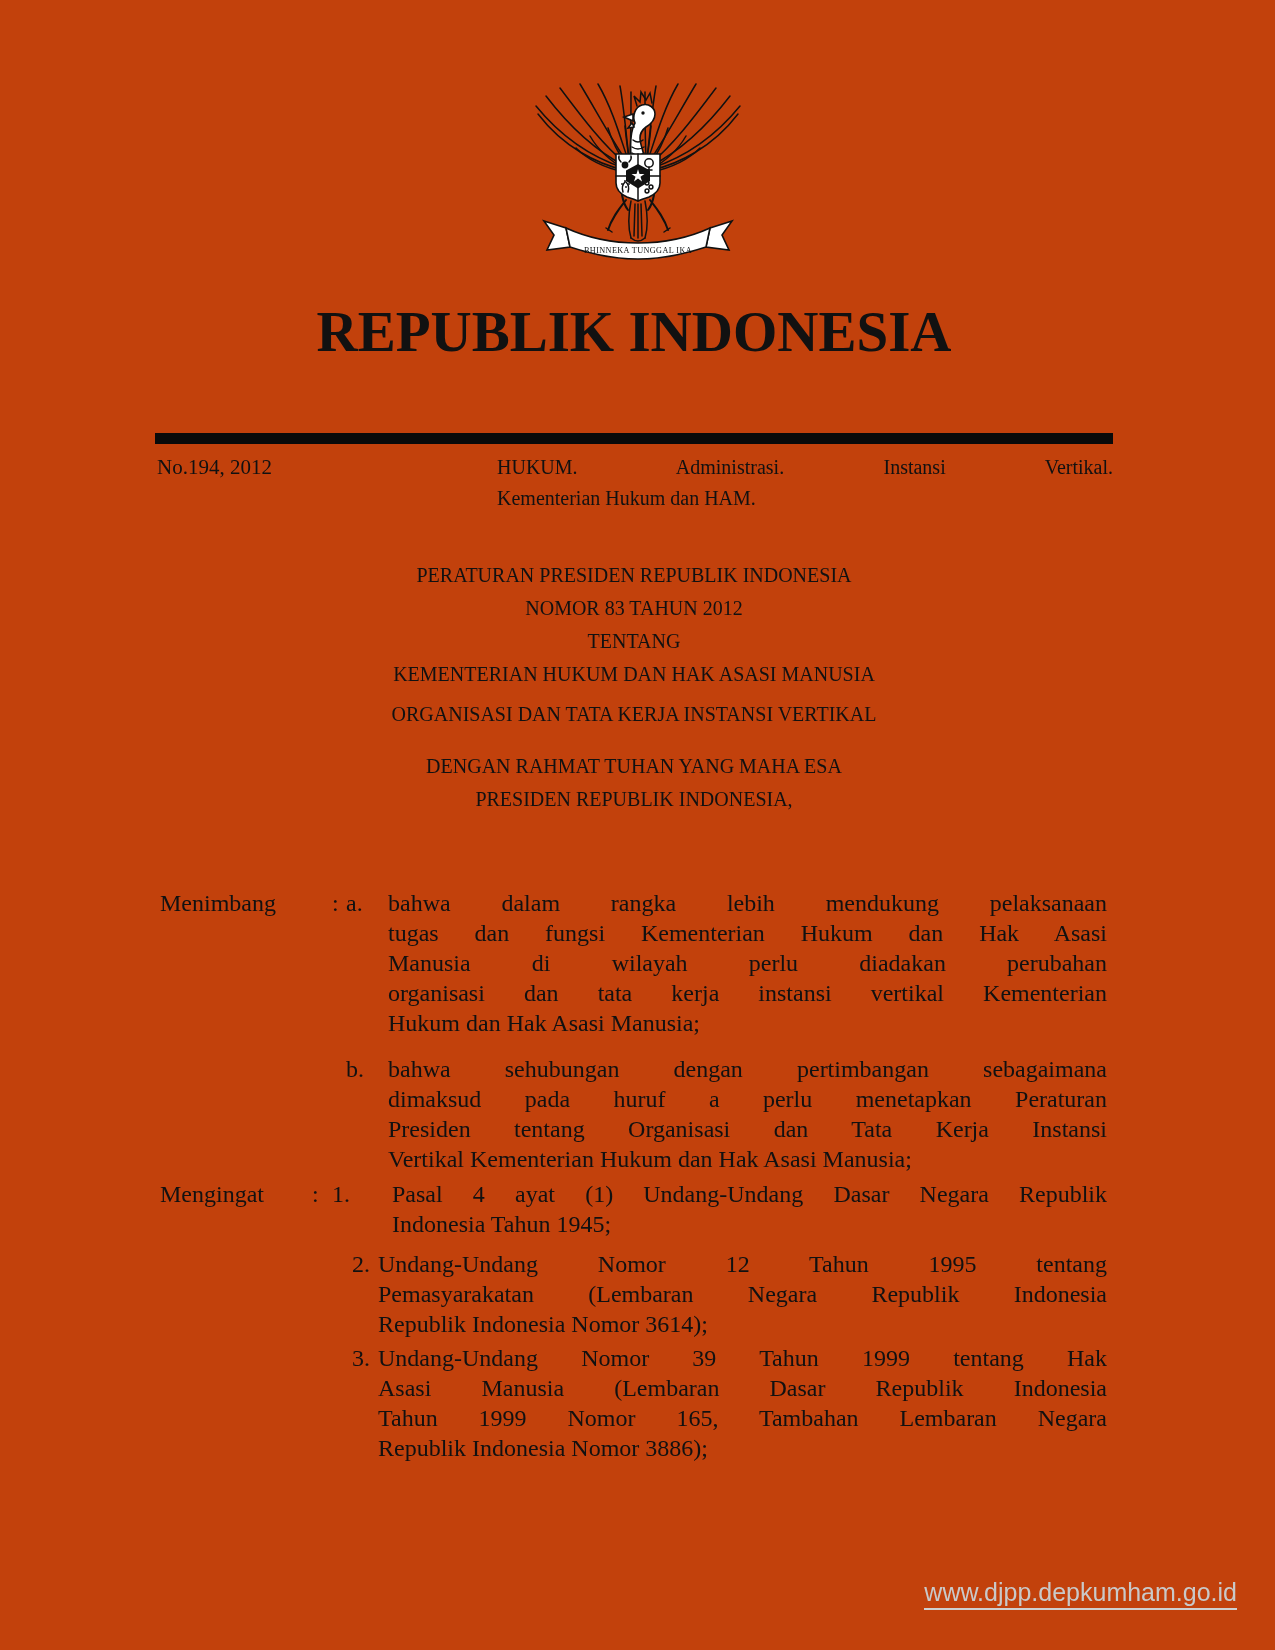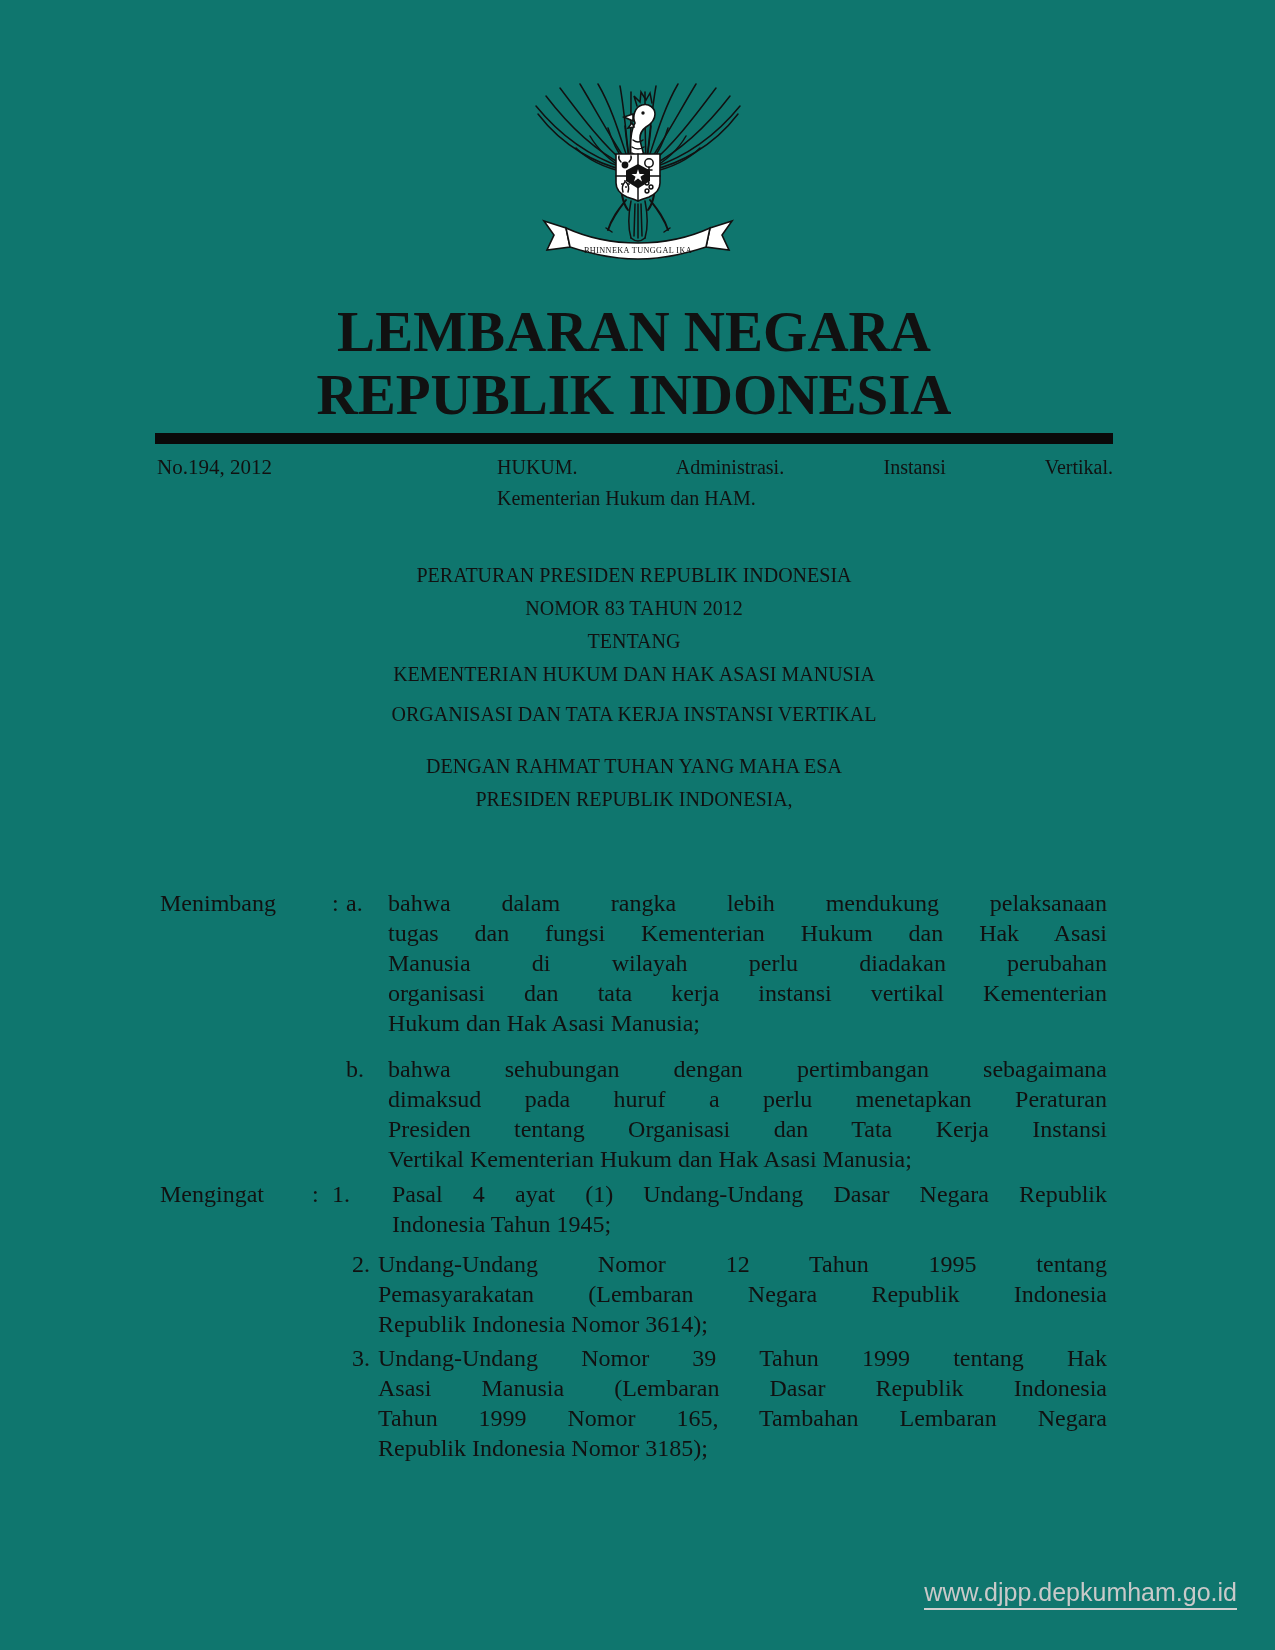--- a/index.html
+++ b/index.html
@@ -1,17 +1,17 @@
 <!DOCTYPE html>
 <html><head>
 <meta charset="utf-8">
 <style>
   html,body { margin:0; padding:0; background:#ffffff; }
   .page {
-    position:relative; width:1275px; height:1650px; background:#0f766e;
+    position:relative; width:1275px; height:1650px; background:#c2410c;
     overflow:hidden; color:#111;
     font-family:"Liberation Serif","DejaVu Serif",serif;
   }
 
   
   .emblem-wrap { position:absolute; top:80px; left:0; width:1275px; text-align:center; }
   .emblem-wrap svg { display:inline-block; }
 
   
   .masthead-title {
@@ -171,21 +171,20 @@
       <g>
         <path class="wh" d="M38,148 L16,141 L26,155 L19,170 L42,167 Z"></path>
         <path class="wh" d="M182,148 L204,141 L194,155 L201,170 L178,167 Z"></path>
         <path class="wh" d="M38,148 C62,159 84,163 110,163 C136,163 158,159 182,148 L178,167 C154,175 134,179 110,179 C86,179 66,175 42,167 Z"></path>
         <text x="110" y="173" text-anchor="middle" font-family="Liberation Serif, serif" font-size="8.2" letter-spacing="0.4" fill="#111">BHINNEKA TUNGGAL IKA</text>
       </g>
     </svg>
   </div>
 
   <div class="masthead-title">
-    <div>LEMBARAN NEGARA</div>
     <div>REPUBLIK INDONESIA</div>
   </div>
   <div class="masthead-rule"></div>
 
   <div class="header-row">
     <div class="issue-number">No.194, 2012</div>
     <div class="subject">
       <div class="subject-line1">HUKUM. Administrasi. Instansi Vertikal.</div>
       <div class="subject-line2">Kementerian Hukum dan HAM.</div>
     </div>
@@ -245,21 +244,21 @@
           <div class="jline">Pemasyarakatan (Lembaran Negara Republik Indonesia</div>
           <div class="jline last">Republik Indonesia Nomor 3614);</div>
         </div>
       </div>
       <div class="citem gap-sm">
         <div class="marker m-indent">3.</div>
         <div class="lines">
           <div class="jline">Undang-Undang Nomor 39 Tahun 1999 tentang Hak</div>
           <div class="jline">Asasi Manusia (Lembaran Dasar Republik Indonesia</div>
           <div class="jline">Tahun 1999 Nomor 165, Tambahan Lembaran Negara</div>
-          <div class="jline last">Republik Indonesia Nomor 3185);</div>
+          <div class="jline last">Republik Indonesia Nomor 3886);</div>
         </div>
       </div>
     </div>
   </div>
 
   <div class="watermark">www.djpp.depkumham.go.id</div>
 
 </div>
 
 </body></html>

